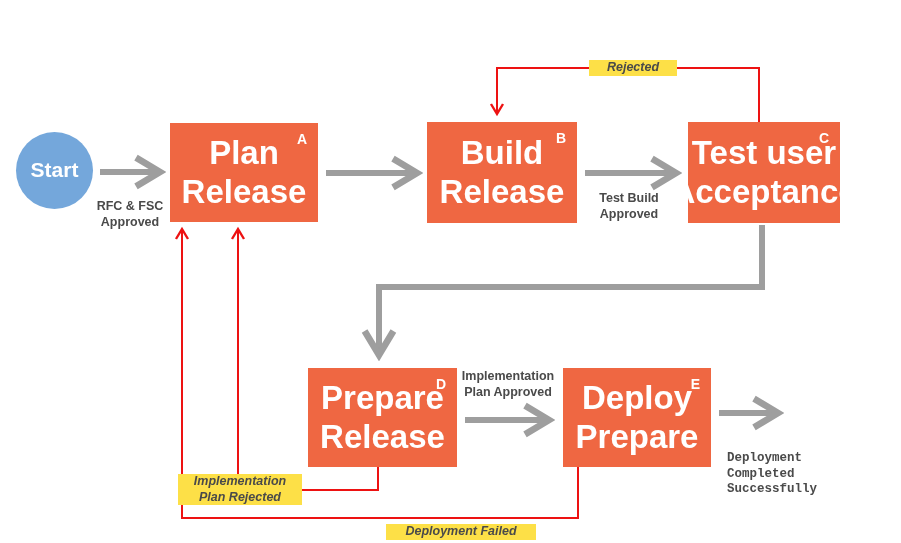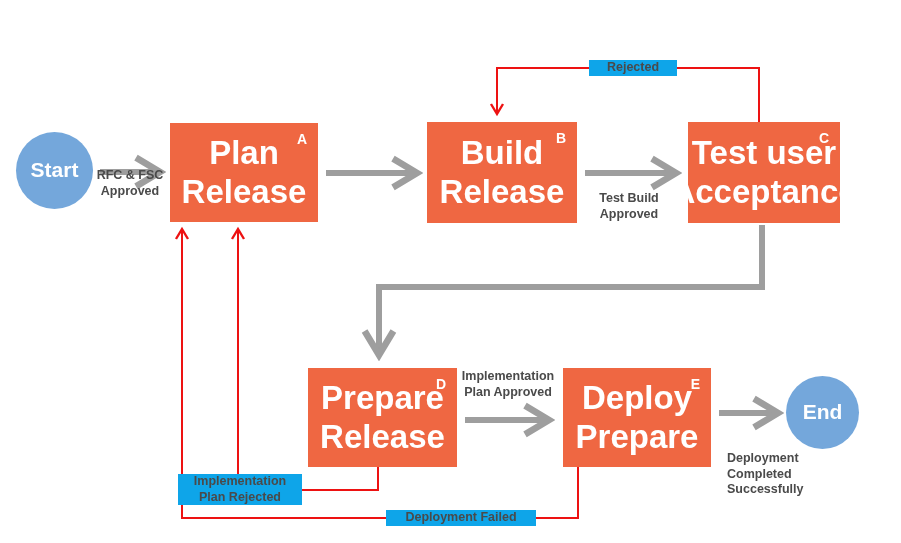--- a/index.html
+++ b/index.html
@@ -48,22 +48,22 @@
 
   .edge-label {
     position: absolute;
     font-size: 12.5px;
     font-weight: bold;
     color: var(--labelc);
     text-align: center;
     white-space: pre-line;
     line-height: 15.5px;
   }
-  .on-line { background: #0ea5e9; }
-  .align-left { text-align: left; }
+  .on-line { background: #fde047; font-style: italic; }
+  .align-left { text-align: left; font-family: Liberation Mono, monospace; }
 </style>
 </head>
 <body>
 
 <div class="canvas">
 
   <svg width="901" height="543" viewBox="0 0 901 543">
     <defs>
       <marker id="ag" markerWidth="6" markerHeight="6" refX="5" refY="3" orient="auto" markerUnits="strokeWidth">
         <path d="M1,0.6 L5,3 L1,5.4" class="mk-g"></path>
@@ -78,30 +78,30 @@
     <path class="edge-gray" marker-end="url(#ag)" d="M585,173 L676,173"></path>
     <path class="edge-gray" marker-end="url(#ag)" d="M762,225 L762,287 L379,287 L379,355"></path>
     <path class="edge-gray" marker-end="url(#ag)" d="M465,420 L549,420"></path>
     <path class="edge-gray" marker-end="url(#ag)" d="M719,413 L778,413"></path>
 
     <path class="edge-red" marker-end="url(#ar)" d="M759,122 L759,68 L497,68 L497,114"></path>
     <path class="edge-red" marker-end="url(#ar)" d="M378,466 L378,490 L238,490 L238,229"></path>
     <path class="edge-red" marker-end="url(#ar)" d="M578,466 L578,518 L182,518 L182,229"></path>
   </svg>
 
-  <div class="edge-label" style="left:78px; top:168px; width:104px;">RFC &amp; FSC
+  <div class="edge-label" style="left:78px; top:199px; width:104px;">RFC &amp; FSC
 Approved</div>
   <div class="edge-label" style="left:577px; top:191px; width:104px;">Test Build
 Approved</div>
   <div class="edge-label on-line" style="left:589px; top:60px; width:88px;">Rejected</div>
   <div class="edge-label" style="left:452px; top:369px; width:112px;">Implementation
 Plan Approved</div>
   <div class="edge-label on-line" style="left:178px; top:474px; width:124px;">Implementation
 Plan Rejected</div>
-  <div class="edge-label on-line" style="left:386px; top:510px; width:150px;">Deployment Failed</div>
+  <div class="edge-label on-line" style="left:386px; top:524px; width:150px;">Deployment Failed</div>
   <div class="edge-label align-left" style="left:727px; top:451px; width:120px;">Deployment
 Completed
 Successfully</div>
 
   <div class="node terminal" style="left:16px; top:132px; width:77px; height:77px;">
     <span class="node-label">Start</span>
   </div>
 
   <div class="node" style="left:170px; top:123px; width:148px; height:99px;">
     <span class="letter">A</span>
@@ -126,17 +126,14 @@
     <span class="node-label">Prepare
 Release</span>
   </div>
 
   <div class="node" style="left:563px; top:368px; width:148px; height:99px;">
     <span class="letter">E</span>
     <span class="node-label">Deploy
 Prepare</span>
   </div>
 
-  <div class="node terminal" style="left:786px; top:376px; width:73px; height:73px;">
-    <span class="node-label">End</span>
-  </div>
 
 </div>
 
 </body></html>

